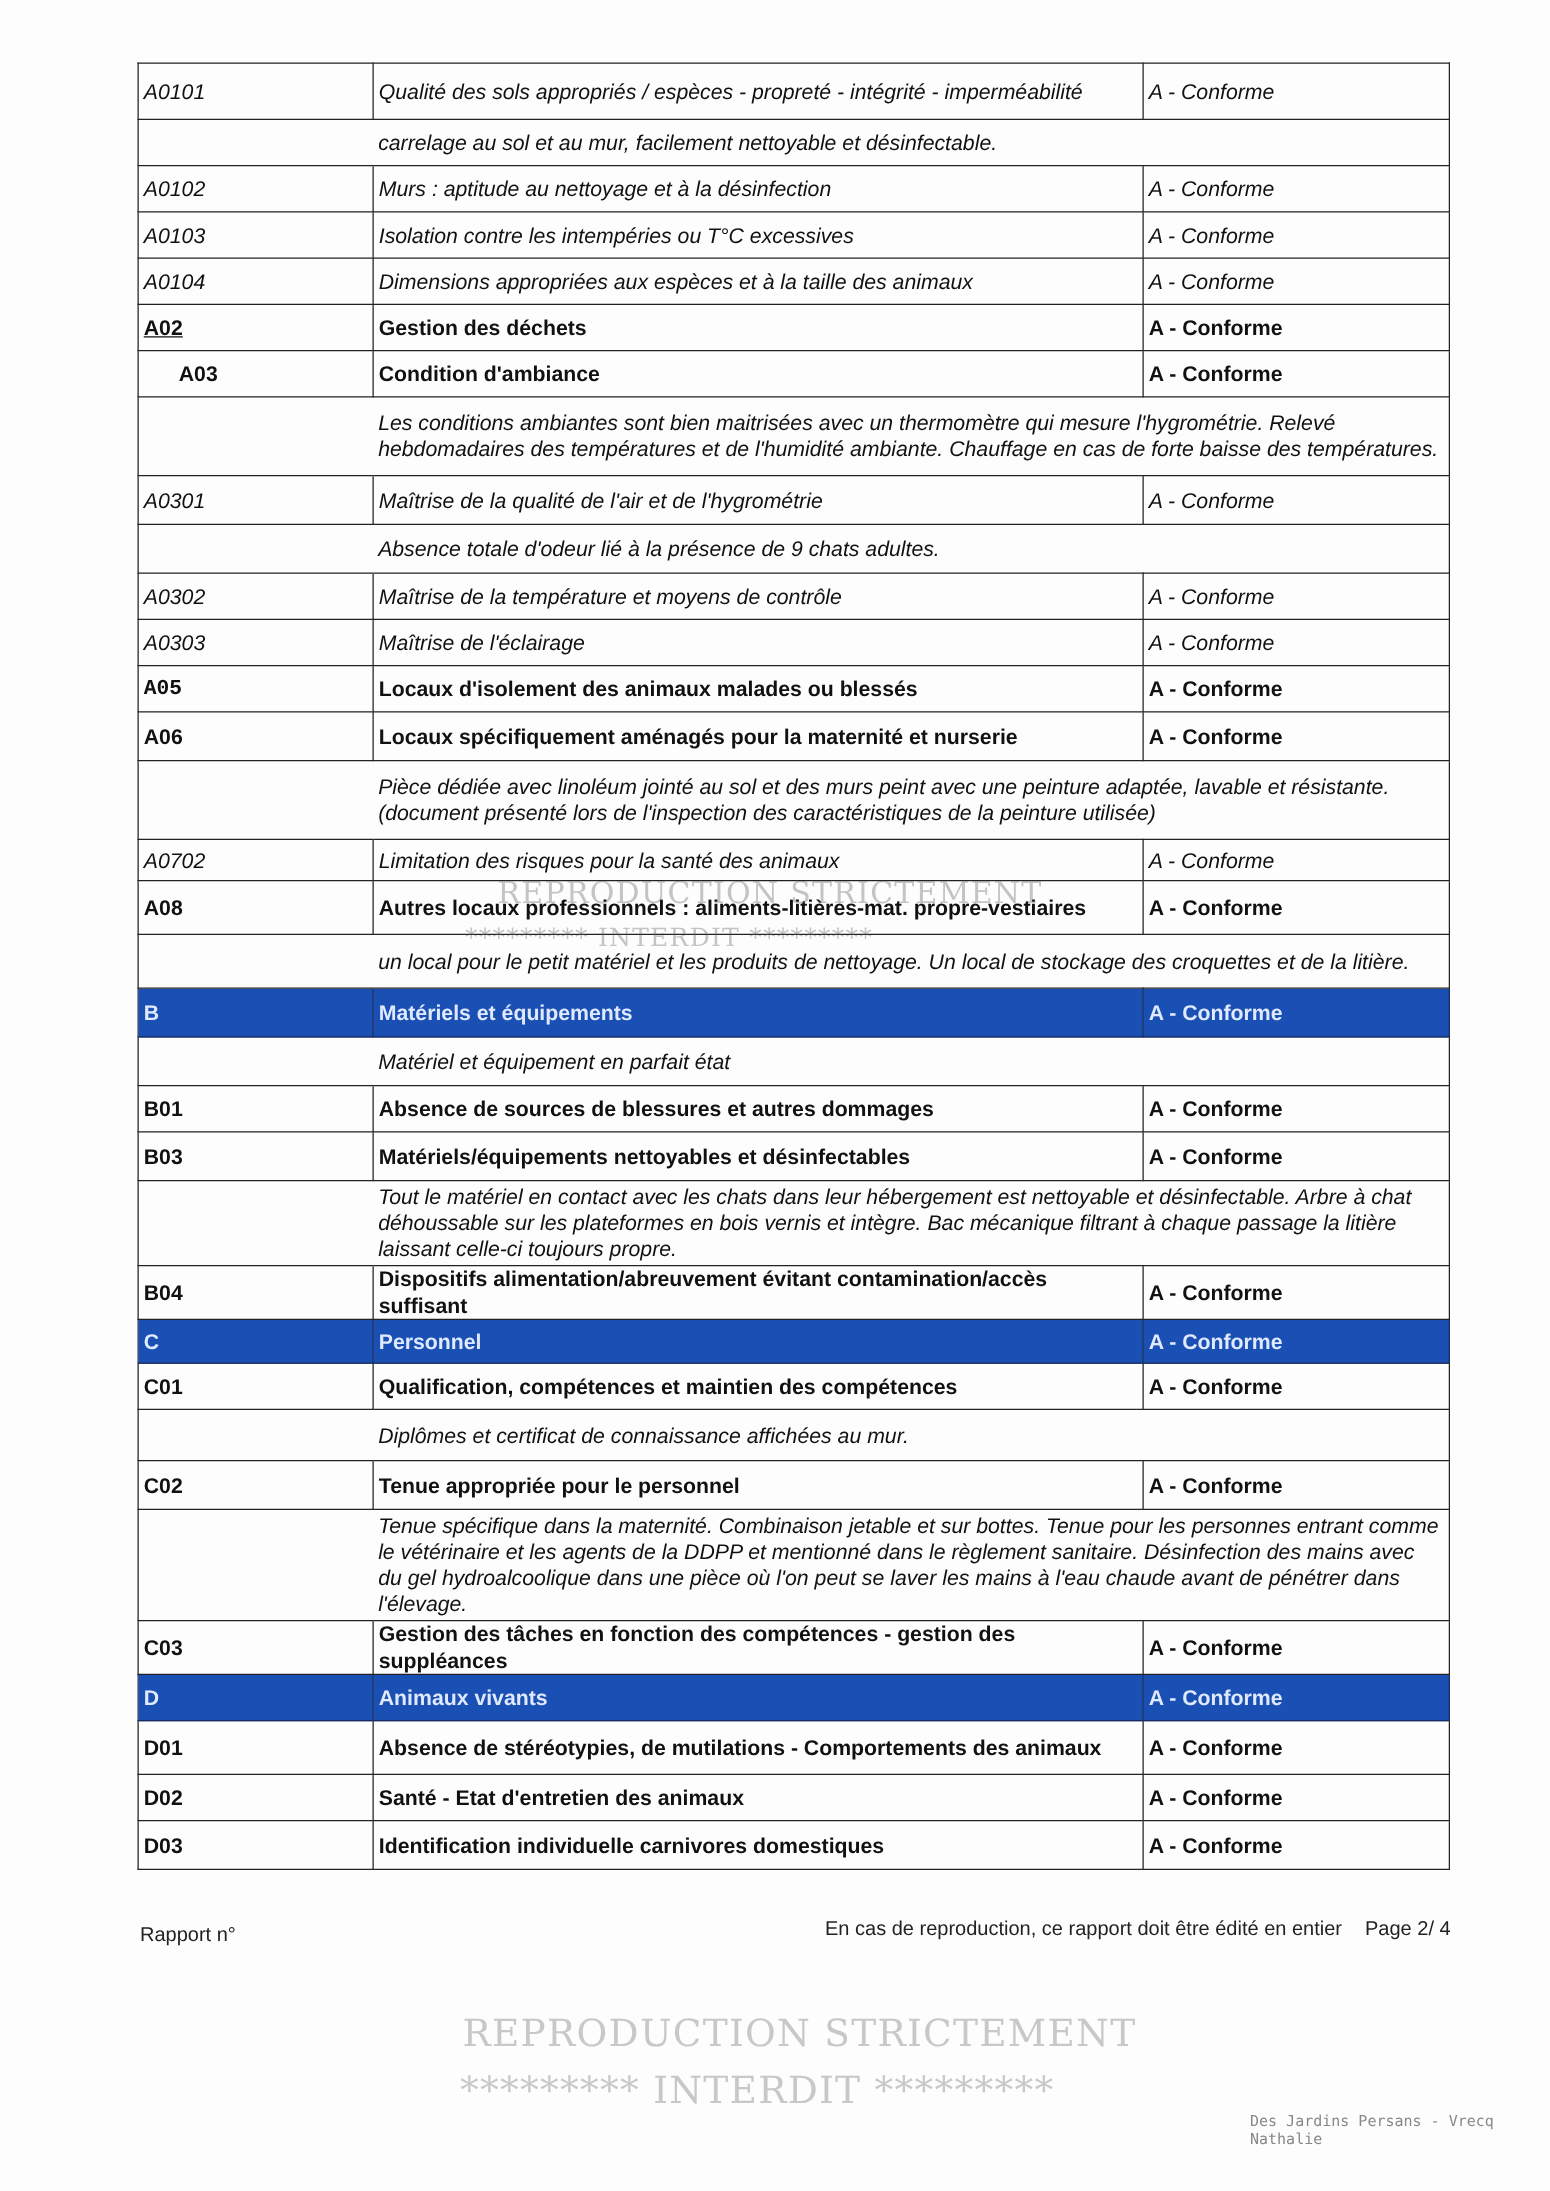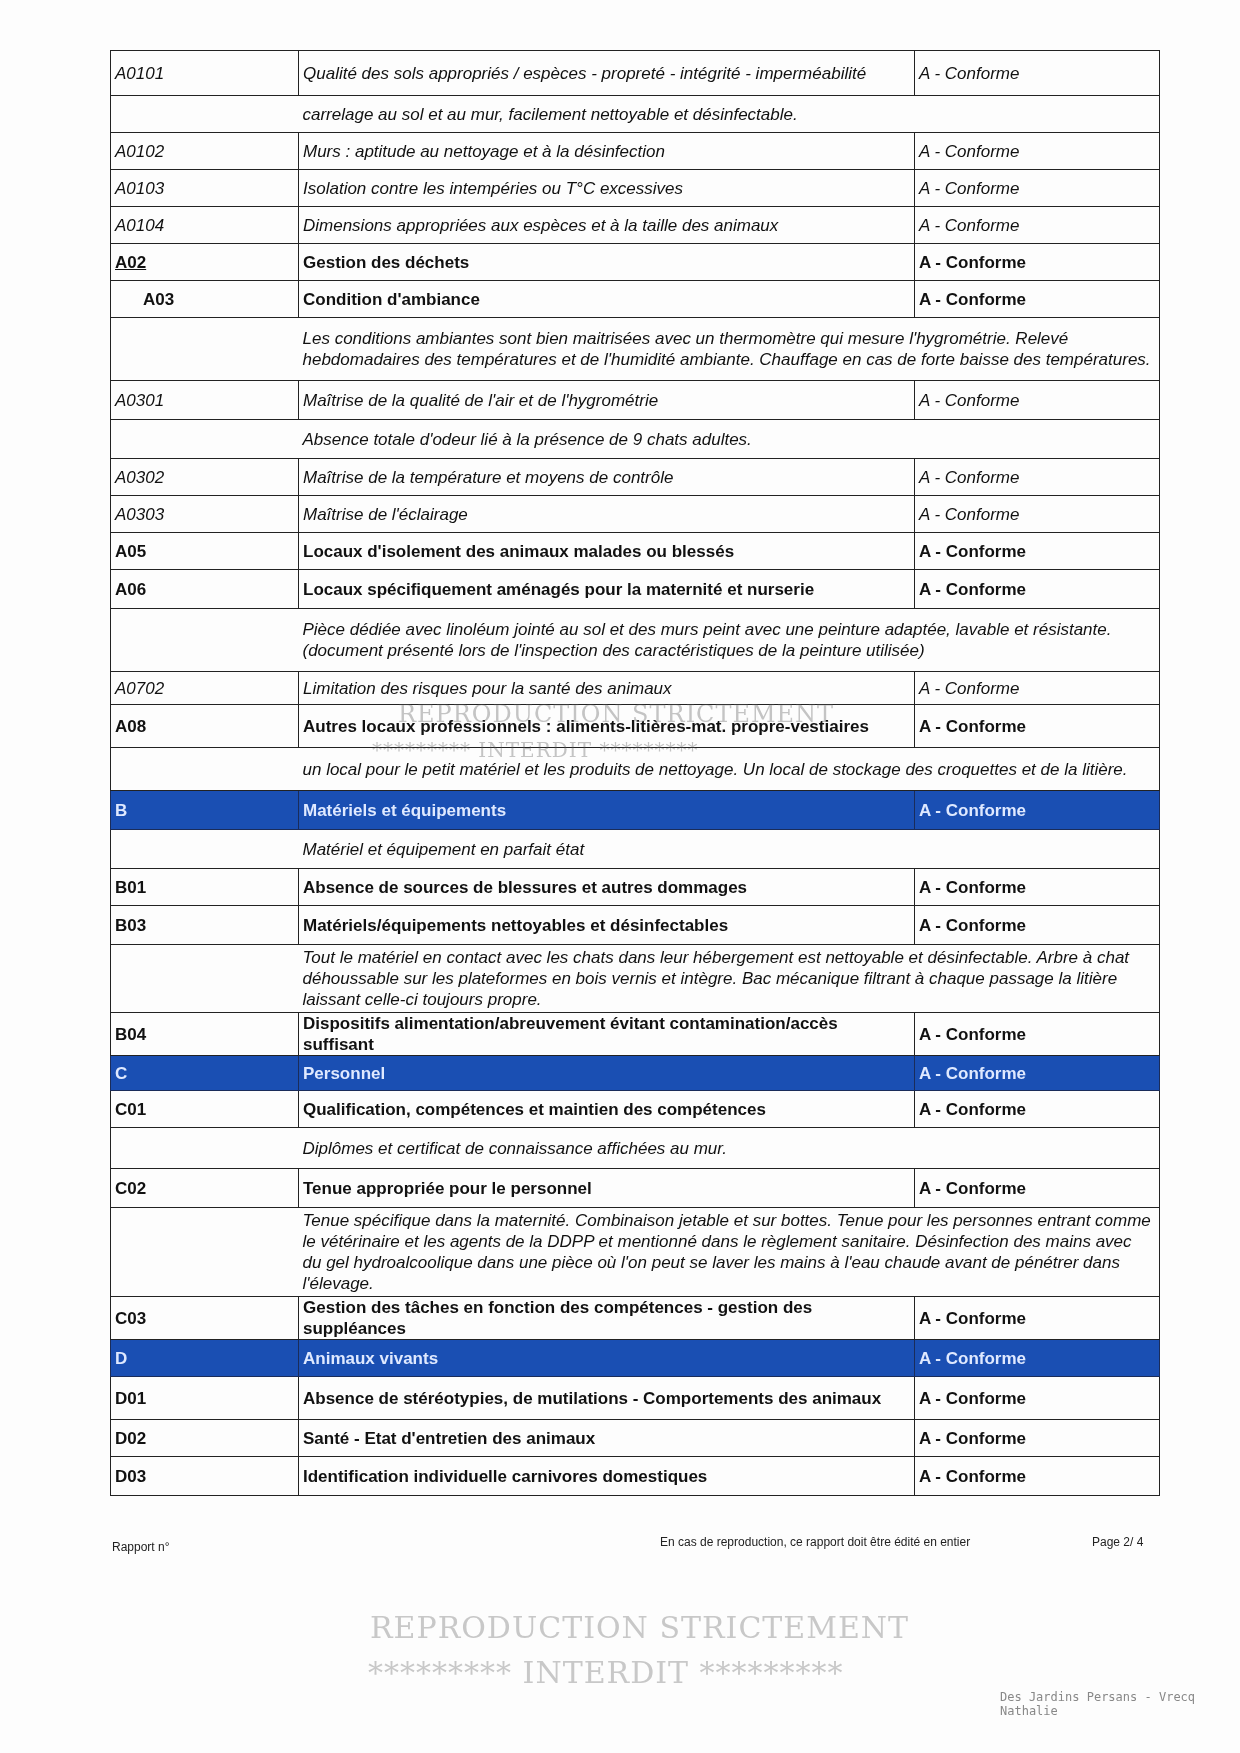--- a/index.html
+++ b/index.html
@@ -9,21 +9,21 @@
   table.grid { position: absolute; left: 110px; top: 50px; width: 1049px;
                border-collapse: collapse; table-layout: fixed; border-radius: 20px; }
   table.grid td { border: 1.6px solid #222; padding: 0 4px; vertical-align: middle; font-size: 17px; line-height: 21px; }
   col.c1 { width: 188px; } col.c2 { width: 616px; } col.c3 { width: 245px; }
   tr.italic td { font-style: italic; font-weight: normal; }
   tr.bold td { font-weight: bold; }
   tr.section td { background: #1a4fb3; color: #dfe9ff; font-weight: bold; border-color: #1a2c5a; }
   tr.comment td.note { font-style: italic; padding-top: 2px; padding-bottom: 2px; border-left: none; }
   tr.comment td.empty { border-right: none; }
   td.status { padding-left: 6px; }
-  .footer { position: absolute; top: 1535px; font-size: 12px; color: #222; }
+  .footer { position: absolute; top: 1535px; font-size: 16px; color: #222; }
   .wm { position: absolute; color: #c8c8c8; font-family: "DejaVu Serif", "Liberation Serif", serif; letter-spacing: 1px; white-space: nowrap; }
   .wm.small { color: rgba(90,90,90,0.35); }
   .sig { position: absolute; left: 1000px; top: 1690px; font-family: "DejaVu Sans Mono", monospace; font-size: 12px; color: #888; }
 </style>
 </head>
 <body>
 
 <div class="page">
   <table class="grid">
     <colgroup>
@@ -83,21 +83,21 @@
           <td style="height: 36px;">A0302</td>
           <td style="height: 36px; margin-top: 10px;">Maîtrise de la température et moyens de contrôle</td>
           <td class="status" style="height: 36px;">A - Conforme</td>
         </tr>
         <tr class="italic">
           <td style="height: 36px;">A0303</td>
           <td style="height: 36px;">Maîtrise de l'éclairage</td>
           <td class="status" style="height: 36px;">A - Conforme</td>
         </tr>
         <tr class="bold">
-          <td style="height: 36px;">A05</td>
+          <td style="height: 36px; font-family: Liberation Mono, monospace;">A05</td>
           <td style="height: 36px;">Locaux d'isolement des animaux malades ou blessés</td>
           <td class="status" style="height: 36px;">A - Conforme</td>
         </tr>
         <tr class="bold">
           <td style="height: 38px;">A06</td>
           <td style="height: 38px;">Locaux spécifiquement aménagés pour la maternité et nurserie</td>
           <td class="status" style="height: 38px;">A - Conforme</td>
         </tr>
         <tr class="comment">
           <td class="empty" style="height: 62px;"></td>

